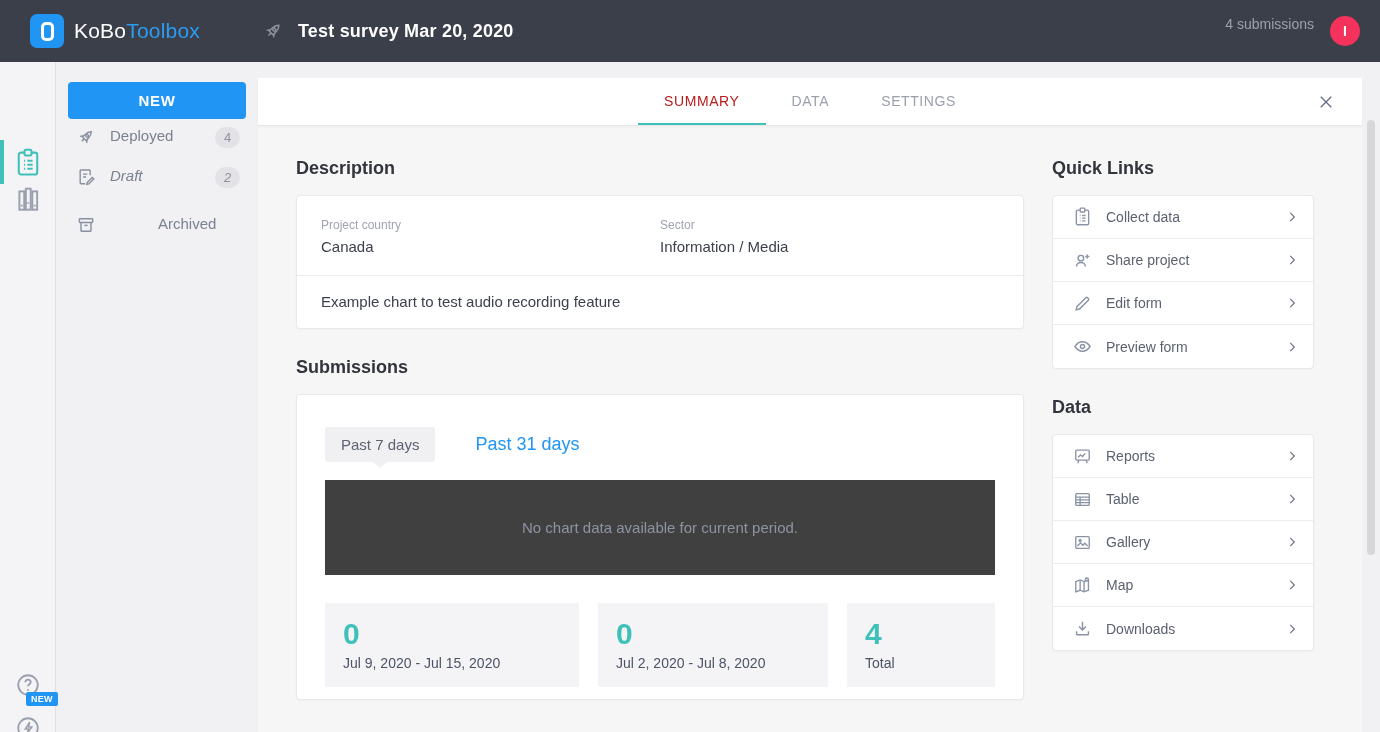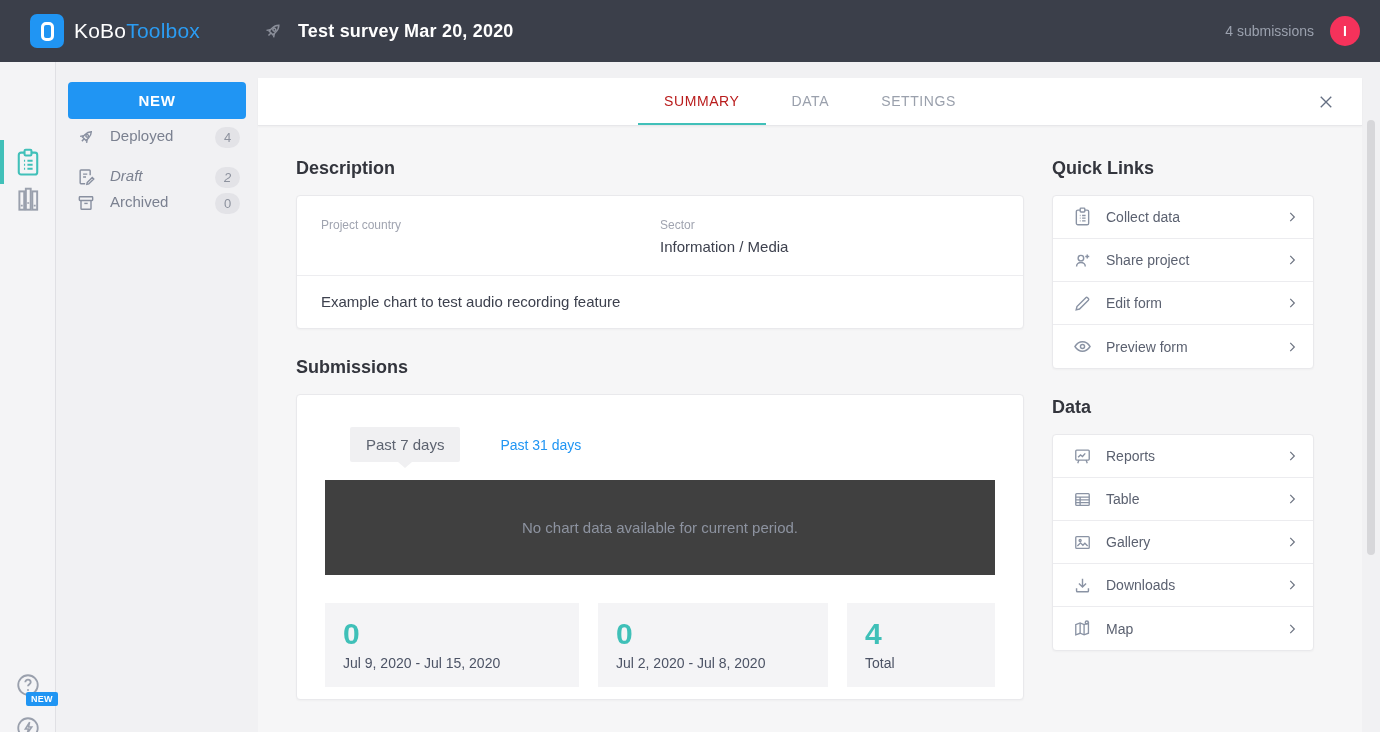--- a/index.html
+++ b/index.html
@@ -10,21 +10,21 @@
   .header { position:absolute; top:0; left:0; width:1380px; height:62px; background:#3b3f4a; display:flex; align-items:center; z-index:10; }
   .logo { display:flex; align-items:center; margin-left:30px; }
   .logo-mark { width:34px; height:34px; border-radius:7px; background:#2095f3; display:flex; align-items:center; justify-content:center; }
   .logo-mark-inner { width:13px; height:19px; border:3px solid #fff; border-radius:5px; }
   .brand { margin-left:10px; font-size:21px; letter-spacing:.2px; }
   .brand .kobo { color:#ffffff; }
   .brand .toolbox { color:#2b9cf2; }
   .header-title-wrap { display:flex; align-items:center; margin-left:62px; }
   .header-rocket { color:#8b8f9a; display:flex; }
   .header-title { color:#ffffff; font-size:18px; font-weight:bold; margin-left:14px; letter-spacing:.2px; }
-  .header-right { margin-left:auto; display:flex; align-items:center; margin-right:20px; }
+  .header-right { margin-left:auto; display:flex; margin-right:20px; }
   .submissions-count { color:#9ba1ae; font-size:14px; margin-right:16px; }
   .avatar { width:30px; height:30px; border-radius:50%; background:#f5325b; color:#fff; display:flex; align-items:center; justify-content:center; font-size:14px; font-weight:bold; }
 
   
   .rail { position:absolute; left:0; top:62px; bottom:0; width:56px; background:#f4f4f6; border-right:1px solid #e0e0e4; }
   .rail-item { position:absolute; left:0; width:56px; display:flex; justify-content:center; }
   .rail-active-bar { position:absolute; left:0; top:78px; width:4px; height:44px; background:#41c0b9; }
   .rail-projects { top:86px; color:#41c0b9; }
   .rail-library { top:124px; color:#9aa0ad; }
   .rail-help { top:610px; color:#9aa0ad; }
@@ -33,21 +33,21 @@
 
   
   .sidebar { position:absolute; left:56px; top:62px; bottom:0; width:202px; }
   .new-button { position:absolute; left:12px; top:20px; width:178px; height:37px; background:#2095f3; border:none; border-radius:4px; color:#fff; font-family:inherit; font-size:15px; font-weight:bold; letter-spacing:.6px; cursor:pointer; }
   .side-item { position:absolute; left:0; width:202px; height:40px; display:flex; cursor:pointer; }
   .side-item .s-icon { margin-left:20px; color:#8990a0; display:flex; }
   .side-item .s-label { margin-left:14px; font-size:15px; color:#7b8190; }
   .side-item .s-count { margin-left:auto; margin-right:18px; min-width:25px; height:21px; padding:0 7px; background:#e3e3e7; border-radius:11px; color:#8d929e; font-size:13px; display:flex; align-items:center; justify-content:center; }
   .side-deployed { top:65px; }
   .side-draft { top:105px;font-style:italic; }
-  .side-archived { top:131px; }
+  .side-archived { top:153px;gap:48px; }
 
   
   .main-panel { position:absolute; left:258px; top:78px; width:1104px; bottom:0; background:#f6f6f7; }
   .tabbar { position:relative; height:48px; background:#ffffff; border-bottom:1px solid #e7e7ea; display:flex; align-items:stretch; justify-content:center; box-shadow:0 1px 2px rgba(0,0,0,.04); }
   .tab { padding:0 26px; display:flex; align-items:center; font-size:14px; letter-spacing:.6px; color:#9aa0ac; cursor:pointer; border-bottom:2px solid transparent; }
   .tab.active { color:#b91c1c; border-bottom-color:#41c0b9; }
   .tab-close { position:absolute; right:18px; top:0; height:48px; width:36px; display:flex; align-items:center; justify-content:center; color:#646e82; cursor:pointer; }
 
   .content { position:absolute; top:48px; left:0; right:0; bottom:0; overflow:hidden; }
   .col-left { position:absolute; left:38px; top:0; width:728px; }
@@ -60,23 +60,23 @@
   .desc-fields { display:flex; padding:22px 24px 20px 24px; }
   .desc-field { width:50%; }
   .field-label { font-size:12px; color:#a0a4b0; margin-bottom:6px; }
   .field-value { font-size:15px; color:#3d414e; }
   .desc-divider { border-top:1px solid #ededf0; }
   .desc-text { padding:17px 24px 18px 24px; font-size:15px; color:#3d414e; }
 
   
   .subs-card { padding:32px 28px 12px 28px; }
   .range-tabs { display:flex; align-items:center; }
-  .range-tab { position:relative; padding:9px 16px; font-size:15px; color:#5d6370; background:#f0f0f2; border-radius:2px; cursor:pointer;margin-left:25px; }
+  .range-tab { position:relative; padding:9px 16px; font-size:15px; color:#5d6370; background:#f0f0f2; border-radius:2px; cursor:pointer; }
   .range-tab .caret { position:absolute; left:50%; bottom:-6px; margin-left:-7px; width:0; height:0; border-left:7px solid transparent; border-right:7px solid transparent; border-top:6px solid #f0f0f2; }
-  .range-link { margin-left:40px; font-size:14px; color:#2095f3; cursor:pointer; }
+  .range-link { margin-left:40px; font-size:18px; color:#2095f3; cursor:pointer; }
   .chart-empty { margin-top:18px; height:95px; background:#404040; display:flex; align-items:center; justify-content:center; font-size:15px; color:#8d93a0; }
   .stats-row { margin-top:28px; display:flex; justify-content:space-between; }
   .stat-box { background:#f4f4f6; height:84px; padding:14px 18px; }
   .stat-box.b1 { width:254px; }
   .stat-box.b2 { width:230px; }
   .stat-box.b3 { width:148px; }
   .stat-value { font-size:30px; font-weight:bold; color:#3fc0b8; line-height:34px; }
   .stat-label { margin-top:4px; font-size:14px; color:#4c5365; }
 
   
@@ -212,20 +212,21 @@
   </div>
 
   <div class="content">
 
     <div class="col-left">
       <div class="section-heading">Description</div>
       <div class="card">
         <div class="desc-fields">
           <div class="desc-field">
             <div class="field-label">Project country</div>
+            <div class="field-value">Canada</div>
           </div>
           <div class="desc-field">
             <div class="field-label">Sector</div>
             <div class="field-value">Information / Media</div>
           </div>
         </div>
         <div class="desc-divider"></div>
         <div class="desc-text">Example chart to test audio recording feature</div>
       </div>
 
@@ -361,46 +362,46 @@
           </span>
           <span class="l-label">Gallery</span>
           <span class="l-chevron">
             <svg width="14" height="14" viewBox="0 0 24 24" fill="none" stroke="currentColor" stroke-width="2">
                 <path d="M9 5 l7 7 -7 7"></path>
               </svg>
           </span>
         </div>
         <div class="link-row">
           <span class="l-icon">
-            <svg width="19" height="19" viewBox="0 0 24 24" fill="none" stroke="currentColor" stroke-width="1.8">
-              <path d="M12 3.5 v10 M7.5 9.5 l4.5 4.5 4.5-4.5"></path>
-              <path d="M4.5 15.5 v3.5 a1 1 0 0 0 1 1 h13 a1 1 0 0 0 1-1 v-3.5"></path>
-            </svg>
-          </span>
-          <span class="l-label">Downloads</span>
-          <span class="l-chevron">
-            <svg width="14" height="14" viewBox="0 0 24 24" fill="none" stroke="currentColor" stroke-width="2">
-                <path d="M9 5 l7 7 -7 7"></path>
-              </svg>
-          </span>
-        </div>
-        <div class="link-row">
-          <span class="l-icon">
             <svg width="19" height="19" viewBox="0 0 24 24" fill="none" stroke="currentColor" stroke-width="1.7">
               <path d="M3.5 7 l5.5-2 5 2 5.5-2 v13 l-5.5 2 -5-2 -5.5 2 z"></path>
               <path d="M9 5 v13 M14 7 v13"></path>
               <circle cx="17.5" cy="4.5" r="2"></circle>
             </svg>
           </span>
           <span class="l-label">Map</span>
           <span class="l-chevron">
             <svg width="14" height="14" viewBox="0 0 24 24" fill="none" stroke="currentColor" stroke-width="2">
                 <path d="M9 5 l7 7 -7 7"></path>
               </svg>
           </span>
         </div>
+        <div class="link-row">
+          <span class="l-icon">
+            <svg width="19" height="19" viewBox="0 0 24 24" fill="none" stroke="currentColor" stroke-width="1.8">
+              <path d="M12 3.5 v10 M7.5 9.5 l4.5 4.5 4.5-4.5"></path>
+              <path d="M4.5 15.5 v3.5 a1 1 0 0 0 1 1 h13 a1 1 0 0 0 1-1 v-3.5"></path>
+            </svg>
+          </span>
+          <span class="l-label">Downloads</span>
+          <span class="l-chevron">
+            <svg width="14" height="14" viewBox="0 0 24 24" fill="none" stroke="currentColor" stroke-width="2">
+                <path d="M9 5 l7 7 -7 7"></path>
+              </svg>
+          </span>
+        </div>
       </div>
     </div>
 
   </div>
 </div>
 
 <div class="scrollbar-thumb"></div>
 
 </body></html>

